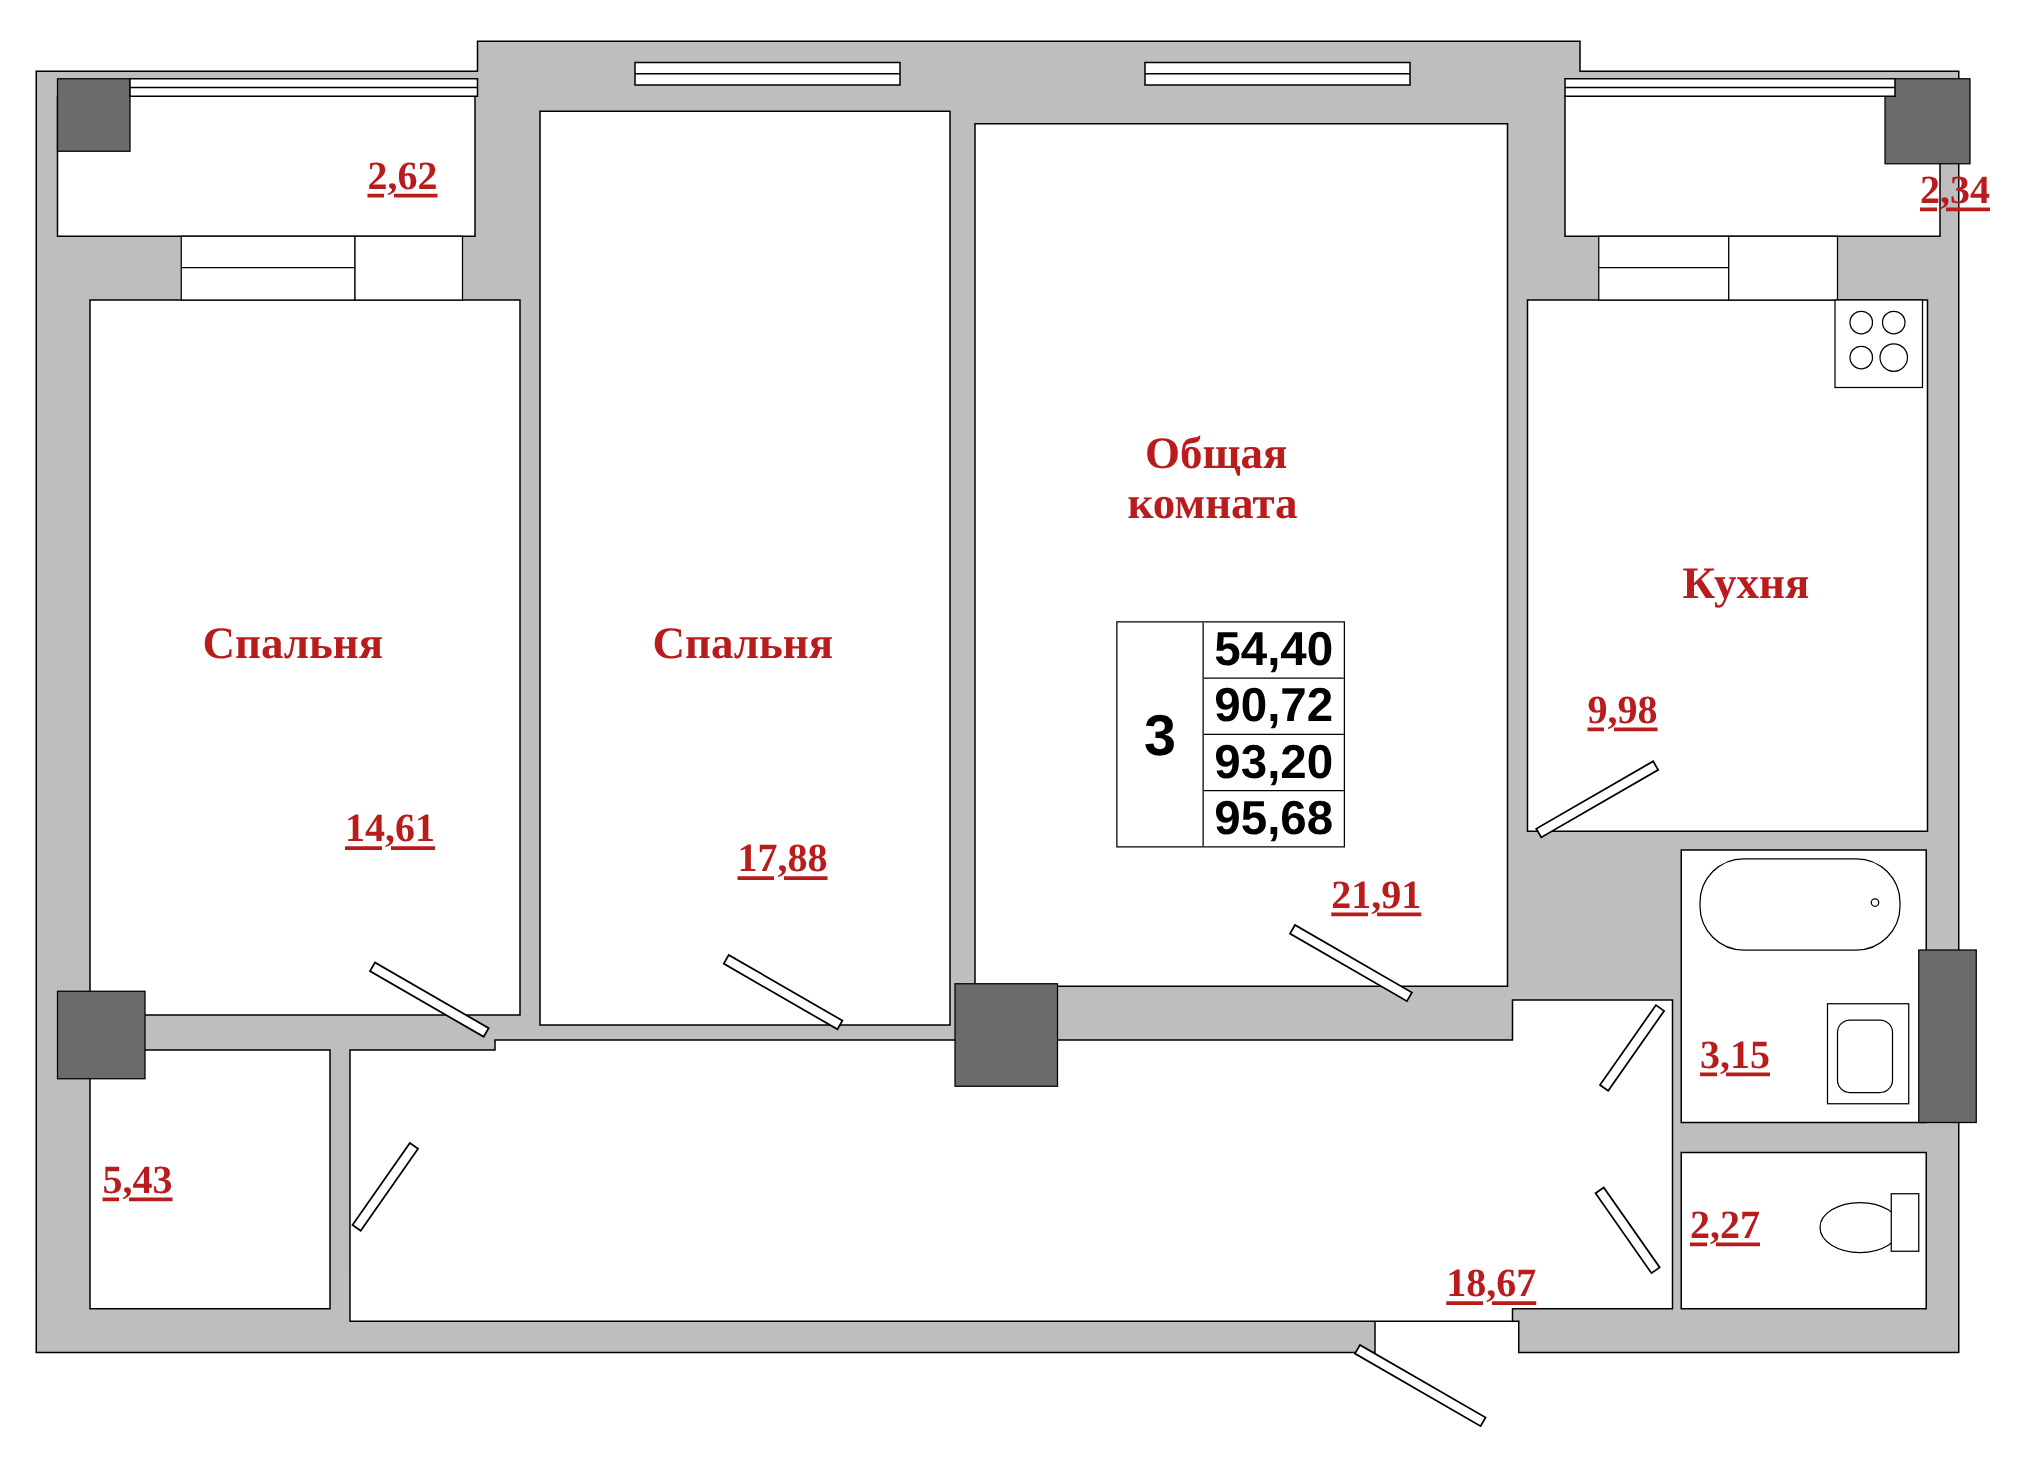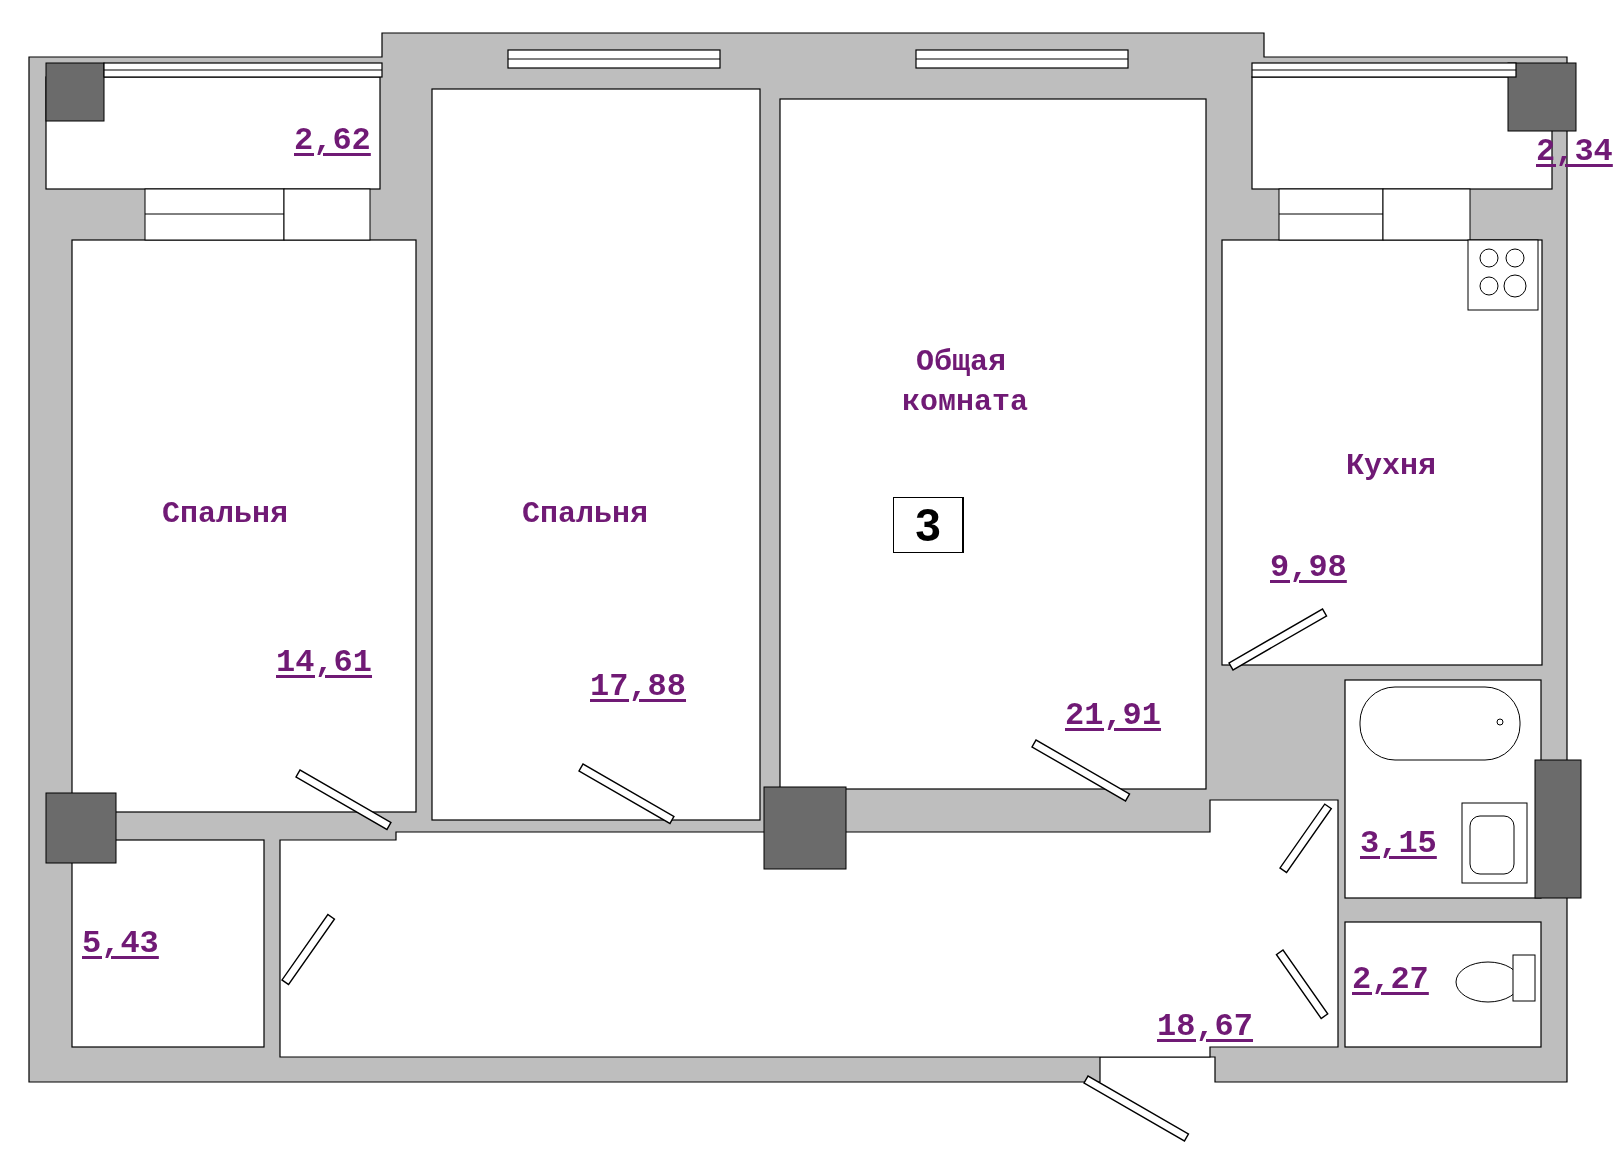--- a/index.html
+++ b/index.html
@@ -1,19 +1,19 @@
 <!DOCTYPE html>
 <html><head>
 <meta charset="utf-8">
 <style>
   html, body { margin:0; padding:0; background:#ffffff; }
   body { width:1615px; height:1171px; position:relative; overflow:hidden; font-family:"Liberation Sans", sans-serif; }
   svg.plan { position:absolute; left:0; top:0; }
-  .lbl { position:absolute; font-family:Liberation Mono, monospace; font-weight:bold; color:#701a75; white-space:nowrap; }
-  .room-name { font-size:30px; text-align:center; line-height:40px; }
+  .lbl { position:absolute; font-family:Liberation Serif, serif; font-weight:bold; color:#b91c1c; white-space:nowrap; }
+  .room-name { font-size:36px; text-align:center; line-height:40px; }
   .area { font-size:32px; text-decoration:underline; text-decoration-thickness:3px; text-underline-offset:4px; }
   .summary { position:absolute; left:893px; top:497px; border:1.5px solid #000; display:flex; background:#fff; }
   .summary .rooms { width:68px; border-right:1.5px solid #000; display:flex; align-items:center; justify-content:center; font-size:46px; font-weight:bold; }
   .summary .vals { display:flex; flex-direction:column; }
   .summary .vals div { width:112px; height:44px; font-size:38px; font-weight:bold; text-align:center; line-height:44px; border-bottom:1.5px solid #000; }
   .summary .vals div:last-child { border-bottom:none; }
 </style>
 </head>
 <body>
 
@@ -112,13 +112,19 @@
 <div class="lbl area" style="left:1065px;top:697px;">21,91</div>
 <div class="lbl area" style="left:1270px;top:549px;">9,98</div>
 <div class="lbl area" style="left:1508px;top:133px;margin-left:28px;">2,34</div>
 <div class="lbl area" style="left:82px;top:925px;">5,43</div>
 <div class="lbl area" style="left:1157px;top:960px;margin-top:48px;">18,67</div>
 <div class="lbl area" style="left:1360px;top:825px;">3,15</div>
 <div class="lbl area" style="left:1352px;top:961px;">2,27</div>
 
 <div class="summary">
   <div class="rooms">3</div>
+  <div class="vals">
+    <div>54,40</div>
+    <div>90,72</div>
+    <div>93,20</div>
+    <div>95,68</div>
+  </div>
 </div>
 
 </body></html>

